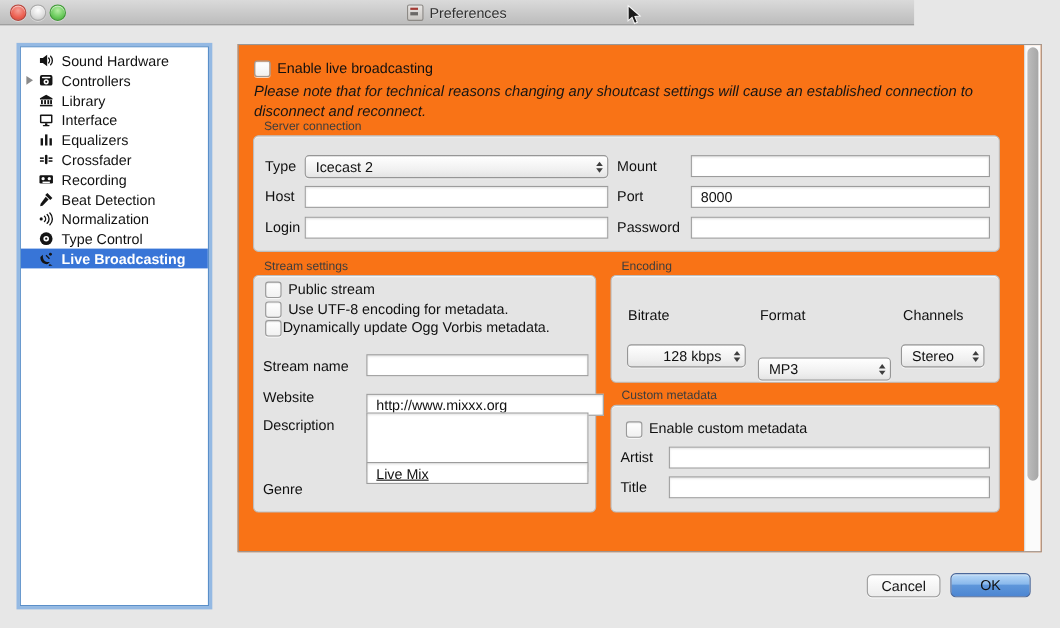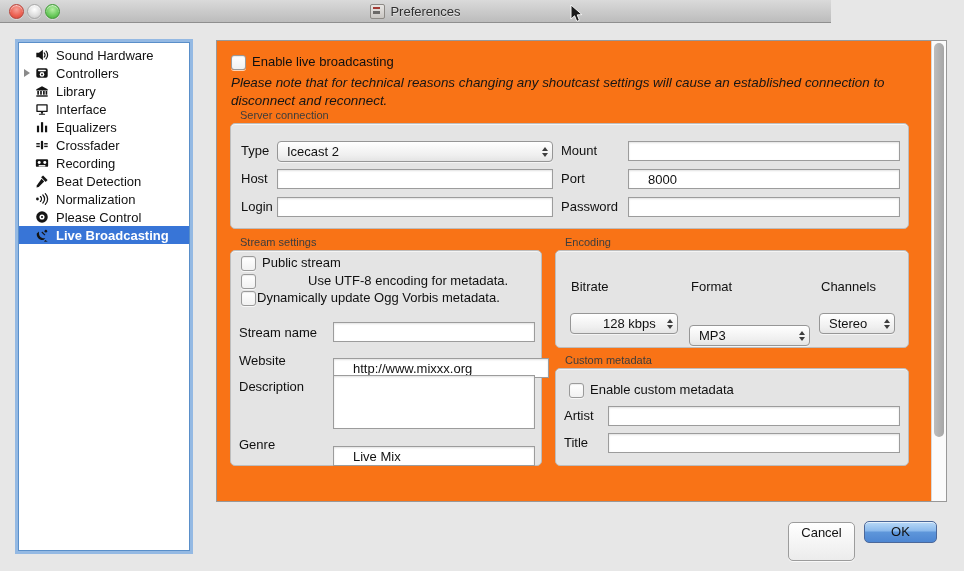--- a/index.html
+++ b/index.html
@@ -59,34 +59,34 @@
   
   .group{position:absolute;background:#e4e4e4;border:1px solid #bdbdbd;border-radius:5px;
     box-shadow:inset 0 1px 0 rgba(255,255,255,.6);box-sizing:border-box;}
   .group-title{position:absolute;font-size:11px;color:#3d3d3d;height:12px;line-height:12px;}
   
   .cb{position:absolute;width:13px;height:13px;border:1px solid #9a9a9a;border-radius:3px;
     background:linear-gradient(#ffffff,#f1f1f1);
     box-shadow:inset 0 1px 1px rgba(0,0,0,.08), 0 1px 0 rgba(255,255,255,.7);}
   
   .tin{position:absolute;height:20px;box-sizing:border-box;border:1px solid #9c9c9c;
-    background:#fff;font-family:inherit;font-size:13px;color:#111;padding:0 19px;
+    background:#fff;font-family:inherit;font-size:13px;color:#111;padding:0 8px;
     box-shadow:inset 0 1px 2px rgba(0,0,0,.12);outline:none;}
   textarea.tin{resize:none;padding-top:2px;}
   
   .dd{position:absolute;height:21px;box-sizing:border-box;border:1px solid #969696;border-radius:4px;
     background:linear-gradient(#ffffff,#efefef 70%,#e4e4e4);
     box-shadow:0 1px 0 rgba(255,255,255,.6);
     display:flex;align-items:center;padding:0 4px 0 9px;cursor:default;}
   .dd-label{flex:1;white-space:nowrap;overflow:hidden;}
   .dd-arrows{display:flex;flex-direction:column;align-items:center;gap:2px;margin-left:4px;}
   .arr-up{width:0;height:0;border-left:3.5px solid transparent;border-right:3.5px solid transparent;border-bottom:4.5px solid #3e3e3e;}
   .arr-dn{width:0;height:0;border-left:3.5px solid transparent;border-right:3.5px solid transparent;border-top:4.5px solid #3e3e3e;}
   
-  .btn{position:absolute;height:39px;border-radius:5px;font-size:13px;text-align:center;
+  .btn{position:absolute;height:21px;border-radius:5px;font-size:13px;text-align:center;
     line-height:19px;box-sizing:border-box;cursor:default;}
   .btn-cancel{left:788px;top:522px;width:67px;border:1px solid #9c9c9c;
     background:linear-gradient(#ffffff,#ececec);box-shadow:0 1px 0 rgba(255,255,255,.7);}
   .btn-ok{left:864px;top:521px;width:73px;height:22px;border:1px solid #4b689a;
     background:linear-gradient(#b9d9f7 0%,#8ab9ec 45%,#5e96da 50%,#4d86d2 100%);
     box-shadow:inset 0 1px 0 rgba(255,255,255,.6);line-height:20px;}
 </style>
 </head>
 <body>
 
@@ -217,21 +217,21 @@
       </div>
       <div class="sb-row">
         <span class="sb-tri"></span>
         <span class="sb-icon">
           <svg viewBox="0 0 16 16">
             <circle cx="8" cy="8" r="6.6" fill="#141414"></circle>
             <circle cx="8" cy="8" r="2.9" fill="#fff"></circle>
             <circle cx="8" cy="8" r="1.2" fill="#141414"></circle>
           </svg>
         </span>
-        <span class="sb-label">Please Control</span>
+        <span class="sb-label">Type Control</span>
       </div>
       <div class="sb-row selected">
         <span class="sb-tri"></span>
         <span class="sb-icon">
           <svg viewBox="0 0 16 16">
             <path fill="#141414" d="M2 6.4c-.5 4.3 3 7.9 7.6 7.4l2.2-2.2C7.2 12.4 3.8 9.2 4.6 4z"></path>
             <path fill="#141414" d="M11.6 13.6l3 1.8-4.2.4z"></path>
             <path d="M7.8 4.6l3.6 3.6" stroke="#141414" stroke-width="1.3"></path>
             <circle cx="12.4" cy="3.6" r="1.5" fill="#141414"></circle>
           </svg>
@@ -272,36 +272,36 @@
   <span class="lbl" style="left:344px;top:158px;">Password</span>
   <input class="tin" style="left: 411px; top: 156px; width: 272px;" value="">
 
   <span class="group-title" style="left:23px;top:195px;">Stream settings</span>
   <div class="group" style="left:13px;top:209px;width:312px;height:216px;"></div>
 
   <div>
       <span class="cb" style="left: 24px; top: 215px;"></span>
       <span class="lbl" style="left: 45px; top: 214px;">Public stream</span>
       <span class="cb" style="left: 24px; top: 233px;"></span>
-      <span class="lbl" style="left: 45px; top: 232px; margin-left: 46px;">Use UTF-8 encoding for metadata.</span>
+      <span class="lbl" style="left: 45px; top: 232px;">Use UTF-8 encoding for metadata.</span>
       <span class="cb" style="left: 24px; top: 250px;"></span>
       <span class="lbl" style="left: 40px; top: 249px;">Dynamically update Ogg Vorbis metadata.</span>
     </div>
 
   <span class="lbl" style="left:22px;top:284px;">Stream name</span>
   <input class="tin" style="left: 116px; top: 281px; width: 202px;" value="">
 
   <span class="lbl" style="left:22px;top:312px;">Website</span>
   <input class="tin" style="left: 116px; top: 317px; width: 216px;" value="http://www.mixxx.org">
 
   <span class="lbl" style="left:22px;top:338px;">Description</span>
   <textarea class="tin" style="left: 116px; top: 334px; width: 202px; height: 54px;"></textarea>
 
   <span class="lbl" style="left:22px;top:396px;">Genre</span>
-  <input class="tin" style="left: 116px; top: 405px; width: 202px;" value="Live Mix">
+  <input class="tin" style="left: 116px; top: 379px; width: 202px; text-decoration: underline;" value="Live Mix">
 
   <span class="group-title" style="left:348px;top:195px;">Encoding</span>
   <div class="group" style="left:338px;top:209px;width:354px;height:98px;"></div>
 
   <span class="lbl" style="left:354px;top:238px;">Bitrate</span>
   <span class="lbl" style="left:474px;top:238px;">Format</span>
   <span class="lbl" style="left:604px;top:238px;">Channels</span>
 
   <div class="dd" style="left:353px;top:272px;width:108px;padding-left:32px;">
     <span class="dd-label">128 kbps</span>

